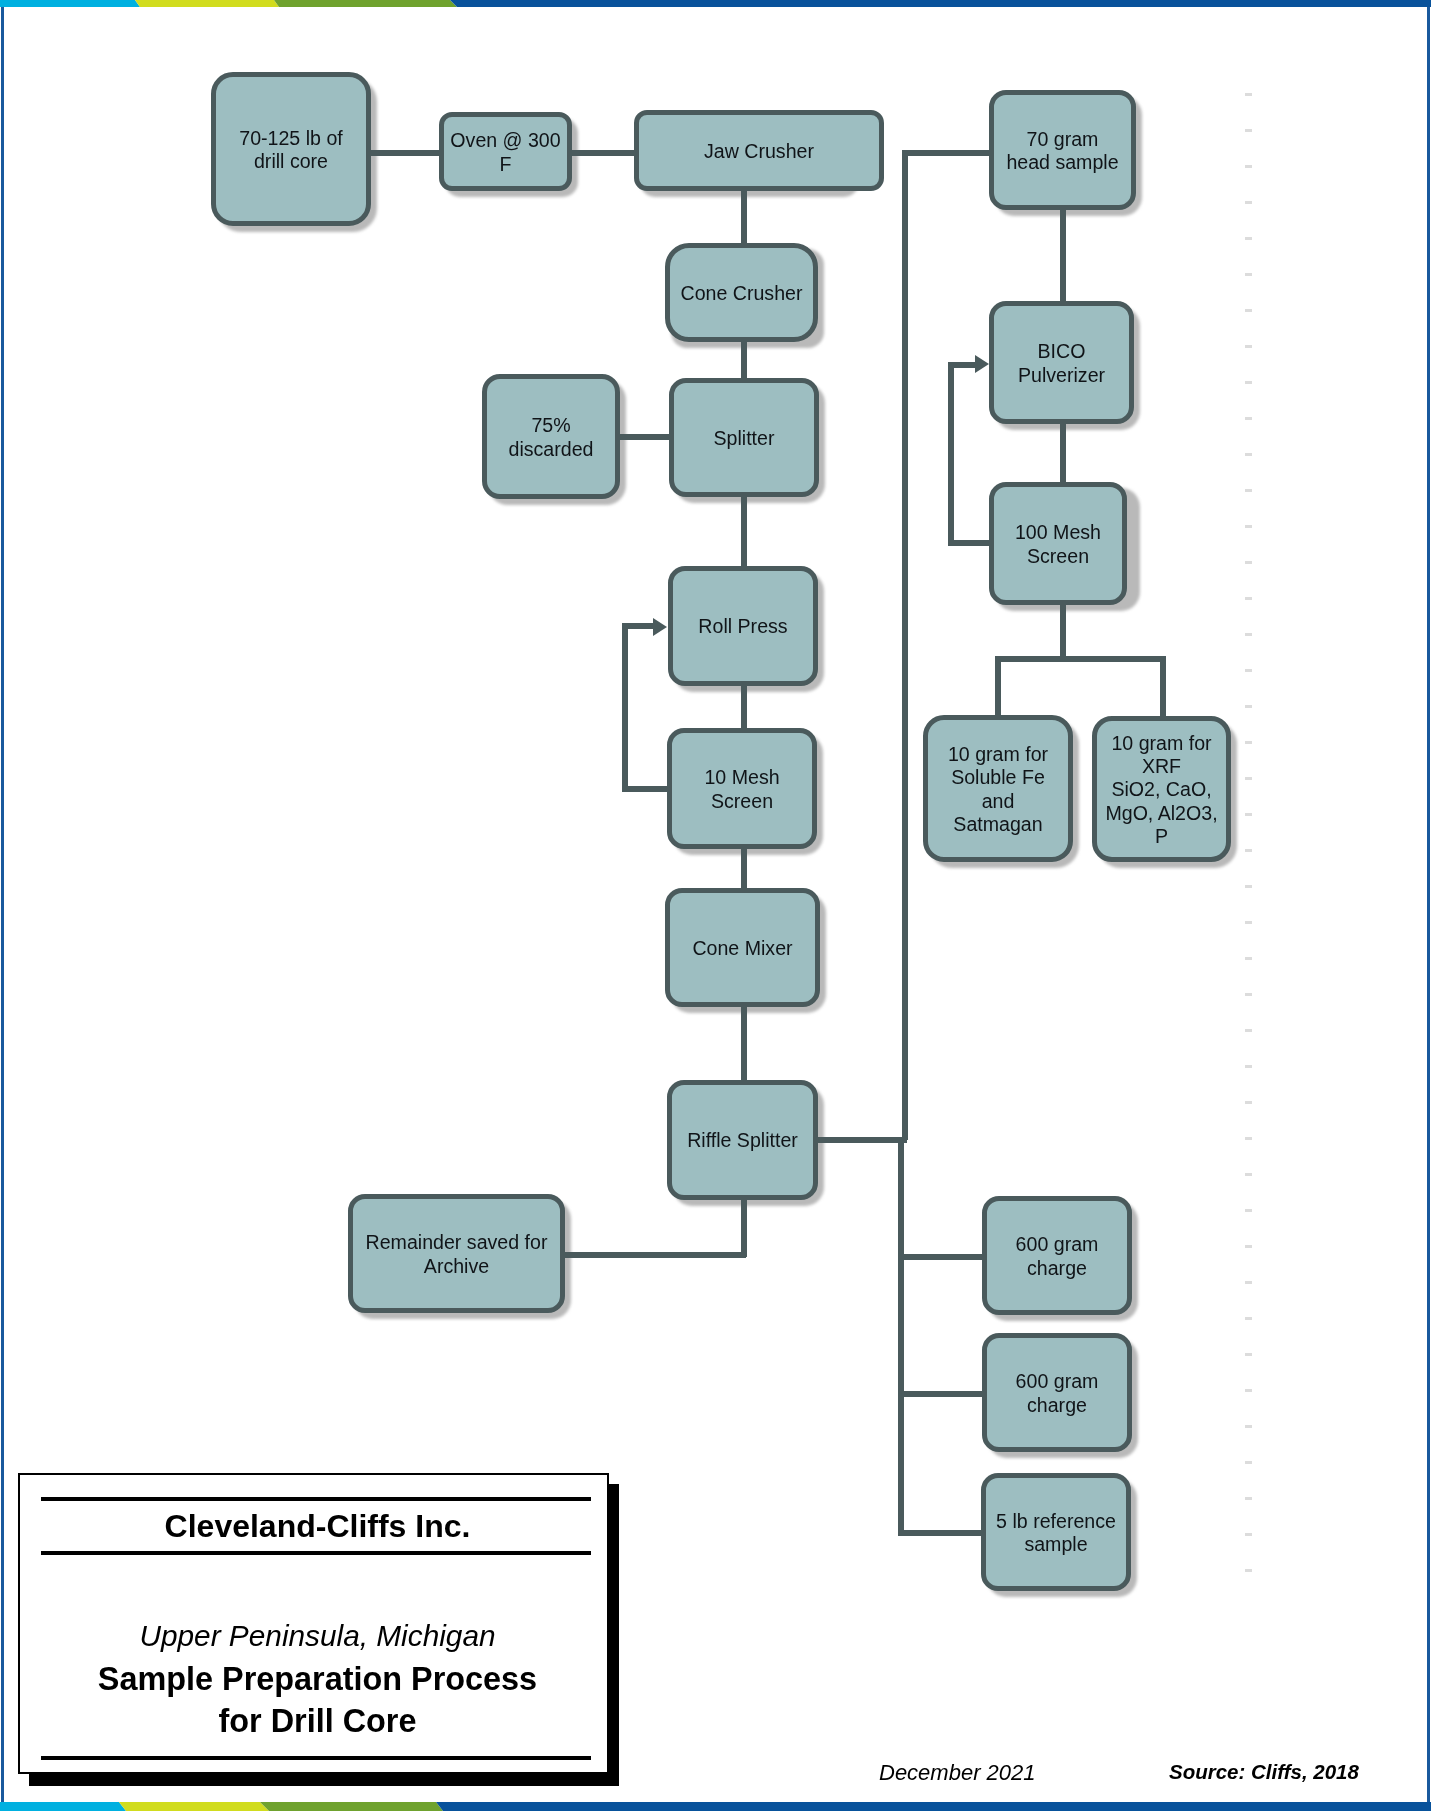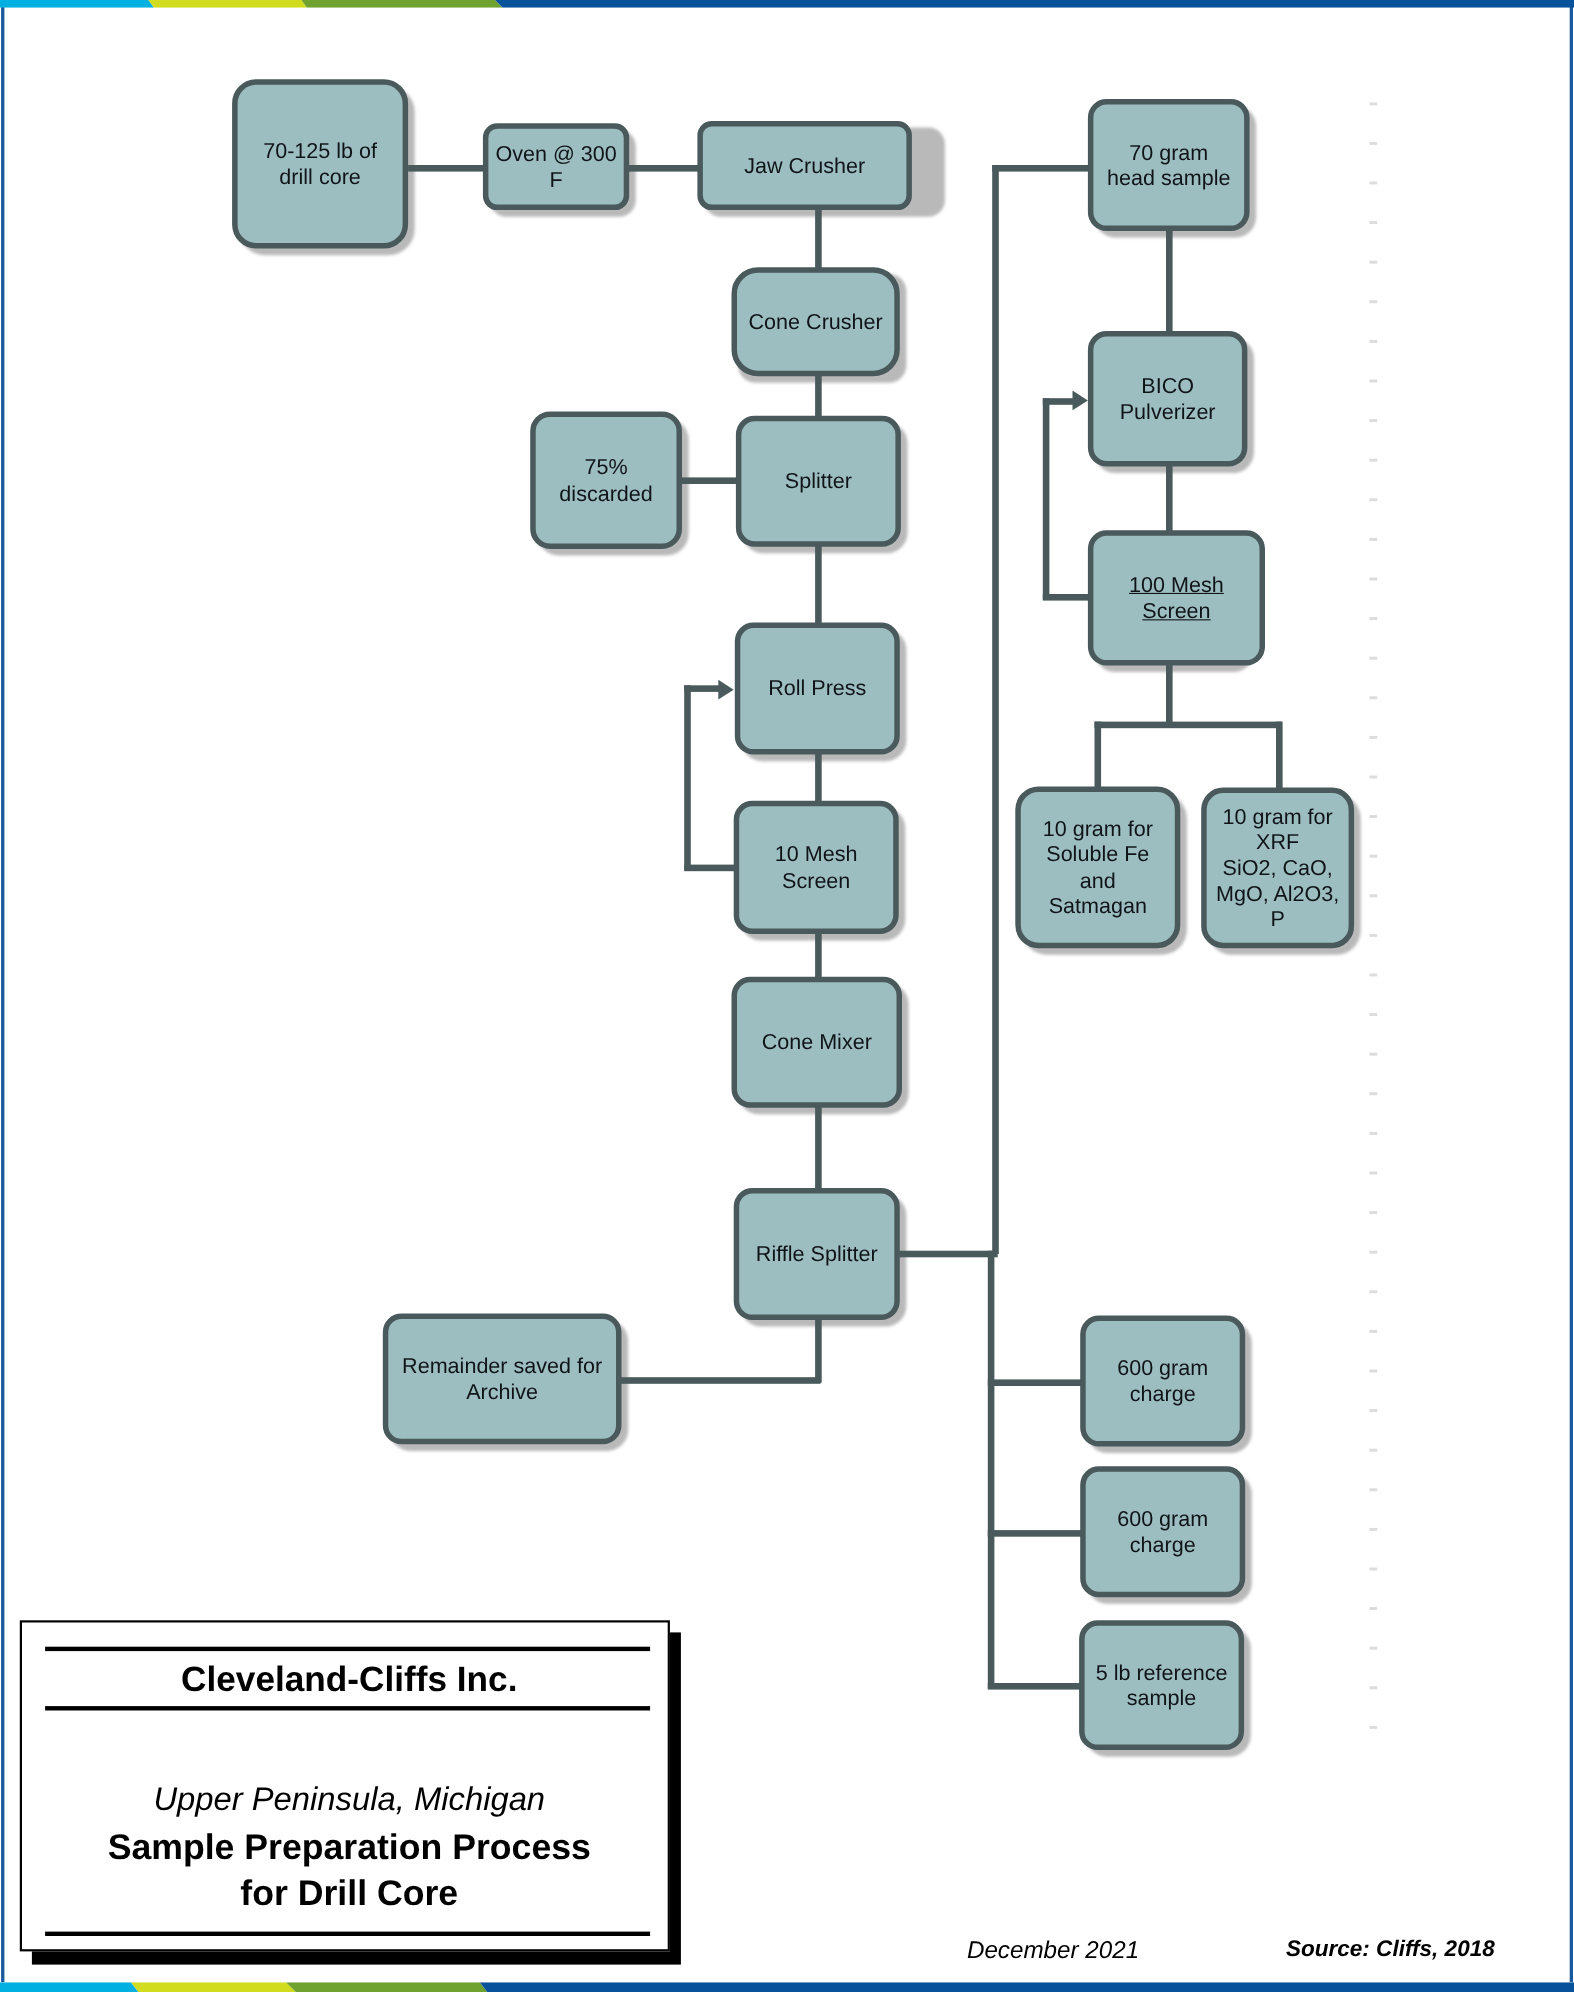--- a/index.html
+++ b/index.html
@@ -86,21 +86,21 @@
       <div class="node" style="left: 211px; top: 72px; width: 160px; height: 154px; border-radius: 22px;">
         <span class="t">70-125 lb of
 drill core</span>
       </div>
       <div class="shadow" style="left: 445px; top: 118px; width: 133px; height: 79px; border-radius: 15px;"></div>
       <div class="node" style="left: 439px; top: 112px; width: 133px; height: 79px; border-radius: 13px;">
         <span class="t">Oven @ 300
 F</span>
       </div>
       <div class="shadow" style="left: 640px; top: 116px; width: 219px; height: 81px; border-radius: 15px;"></div>
-      <div class="node" style="left: 634px; top: 110px; width: 195px; height: 81px; border-radius: 13px;">
+      <div class="node" style="left: 634px; top: 110px; width: 250px; height: 81px; border-radius: 13px;">
         <span class="t">Jaw Crusher</span>
       </div>
       <div class="shadow" style="left: 671px; top: 249px; width: 153px; height: 99px; border-radius: 16px;"></div>
       <div class="node" style="left: 665px; top: 243px; width: 153px; height: 99px; border-radius: 24px;">
         <span class="t">Cone Crusher</span>
       </div>
       <div class="shadow" style="left: 488px; top: 380px; width: 138px; height: 125px; border-radius: 20px;"></div>
       <div class="node" style="left: 482px; top: 374px; width: 138px; height: 125px; border-radius: 18px;">
         <span class="t">75%
 discarded</span>
@@ -135,21 +135,21 @@
       <div class="node" style="left: 989px; top: 90px; width: 147px; height: 120px; border-radius: 17px;">
         <span class="t">70 gram
 head sample</span>
       </div>
       <div class="shadow" style="left: 995px; top: 307px; width: 145px; height: 123px; border-radius: 19px;"></div>
       <div class="node" style="left: 989px; top: 301px; width: 145px; height: 123px; border-radius: 17px;">
         <span class="t">BICO
 Pulverizer</span>
       </div>
       <div class="shadow" style="left: 995px; top: 488px; width: 145px; height: 123px; border-radius: 19px;"></div>
-      <div class="node" style="left: 989px; top: 482px; width: 161px; height: 123px; border-radius: 17px; text-decoration: underline;">
+      <div class="node" style="left: 989px; top: 482px; width: 138px; height: 123px; border-radius: 17px;">
         <span class="t">100 Mesh
 Screen</span>
       </div>
       <div class="shadow" style="left: 929px; top: 721px; width: 150px; height: 147px; border-radius: 23px;"></div>
       <div class="node" style="left: 923px; top: 715px; width: 150px; height: 147px; border-radius: 21px;">
         <span class="t">10 gram for
 Soluble Fe
 and
 Satmagan</span>
       </div>

